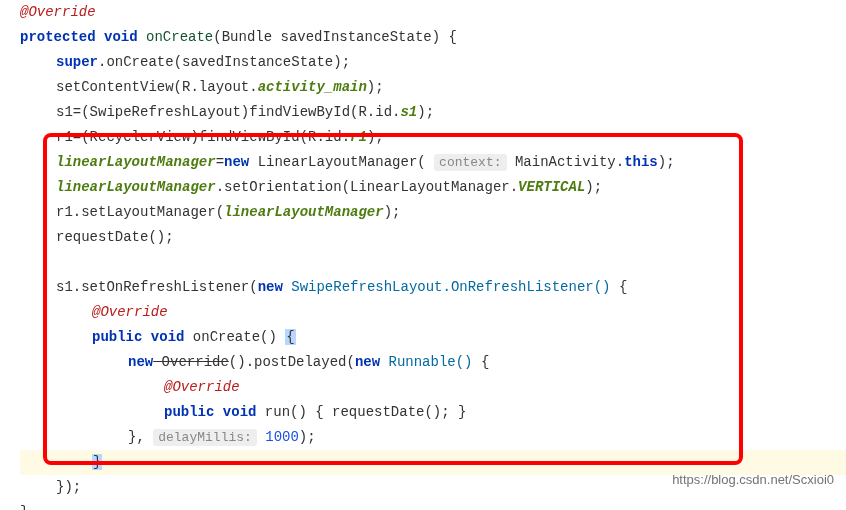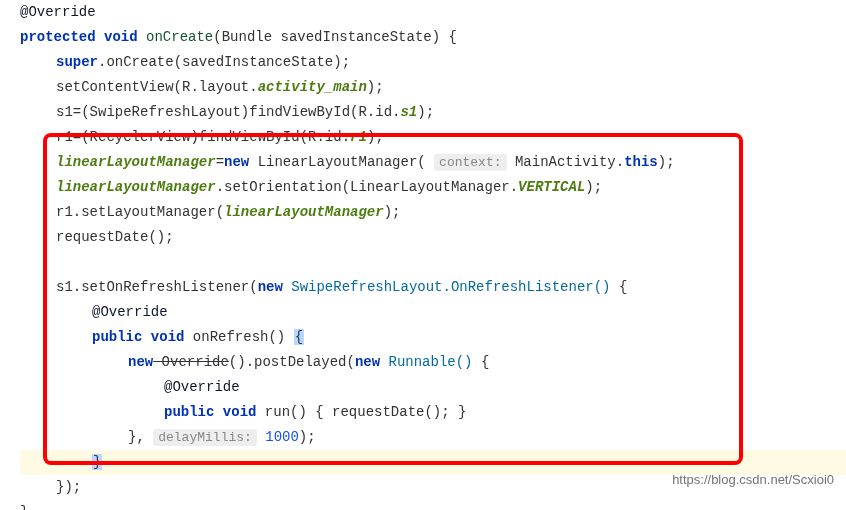--- a/index.html
+++ b/index.html
@@ -16,21 +16,22 @@
       width: 846px;
       height: 510px;
       overflow: hidden;
       position: relative;
       padding-left: 20px;
     }
     .code-line {
       white-space: pre;
     }
     .annotation {
-      color: #0f172a;
+      color: #b91c1c;
+      font-style: italic;
     }
     .keyword {
       color: #0033b3;
       font-weight: bold;
     }
     .method-name {
       color: #14532d;
     }
     .field {
       color: #4d7c0f;
@@ -110,21 +111,21 @@
 <div class="code-line indent2"><span>r1.setLayoutManager(</span><span class="field">linearLayoutManager</span><span>);</span></div>
 
 <div class="code-line indent2"><span>requestDate();</span></div>
 
 <div class="code-line">&nbsp;</div>
 
 <div class="code-line indent2"><span>s1.setOnRefreshListener(</span><span class="keyword">new</span><span> </span><span class="type-hint">SwipeRefreshLayout.OnRefreshListener()</span><span> {</span></div>
 
 <div class="code-line indent3"><span class="annotation">@Override</span></div>
 
-<div class="code-line indent3"><span class="keyword">public</span> <span class="keyword">void</span><span> onRefresh() </span><span class="caret-highlight">{</span></div>
+<div class="code-line indent3"><span class="keyword">public</span> <span class="keyword">void</span><span> onCreate() </span><span class="caret-highlight">{</span></div>
 
 <div class="code-line indent4"><span class="keyword">new</span><span class="strike"> Override</span><span>().postDelayed(</span><span class="keyword">new</span><span class="type-hint"> Runnable()</span><span> {</span></div>
 
 <div class="code-line indent5"><span class="annotation">@Override</span></div>
 
 <div class="code-line indent5"><span class="keyword">public</span> <span class="keyword">void</span><span> run() { requestDate(); }</span></div>
 
 <div class="code-line indent4"><span>}, </span><span class="param-hint">delayMillis:</span><span class="literal"> 1000</span><span>);</span></div>
 
 <div class="highlight-row"><div class="code-line indent3"><span class="caret-highlight">}</span></div></div>

